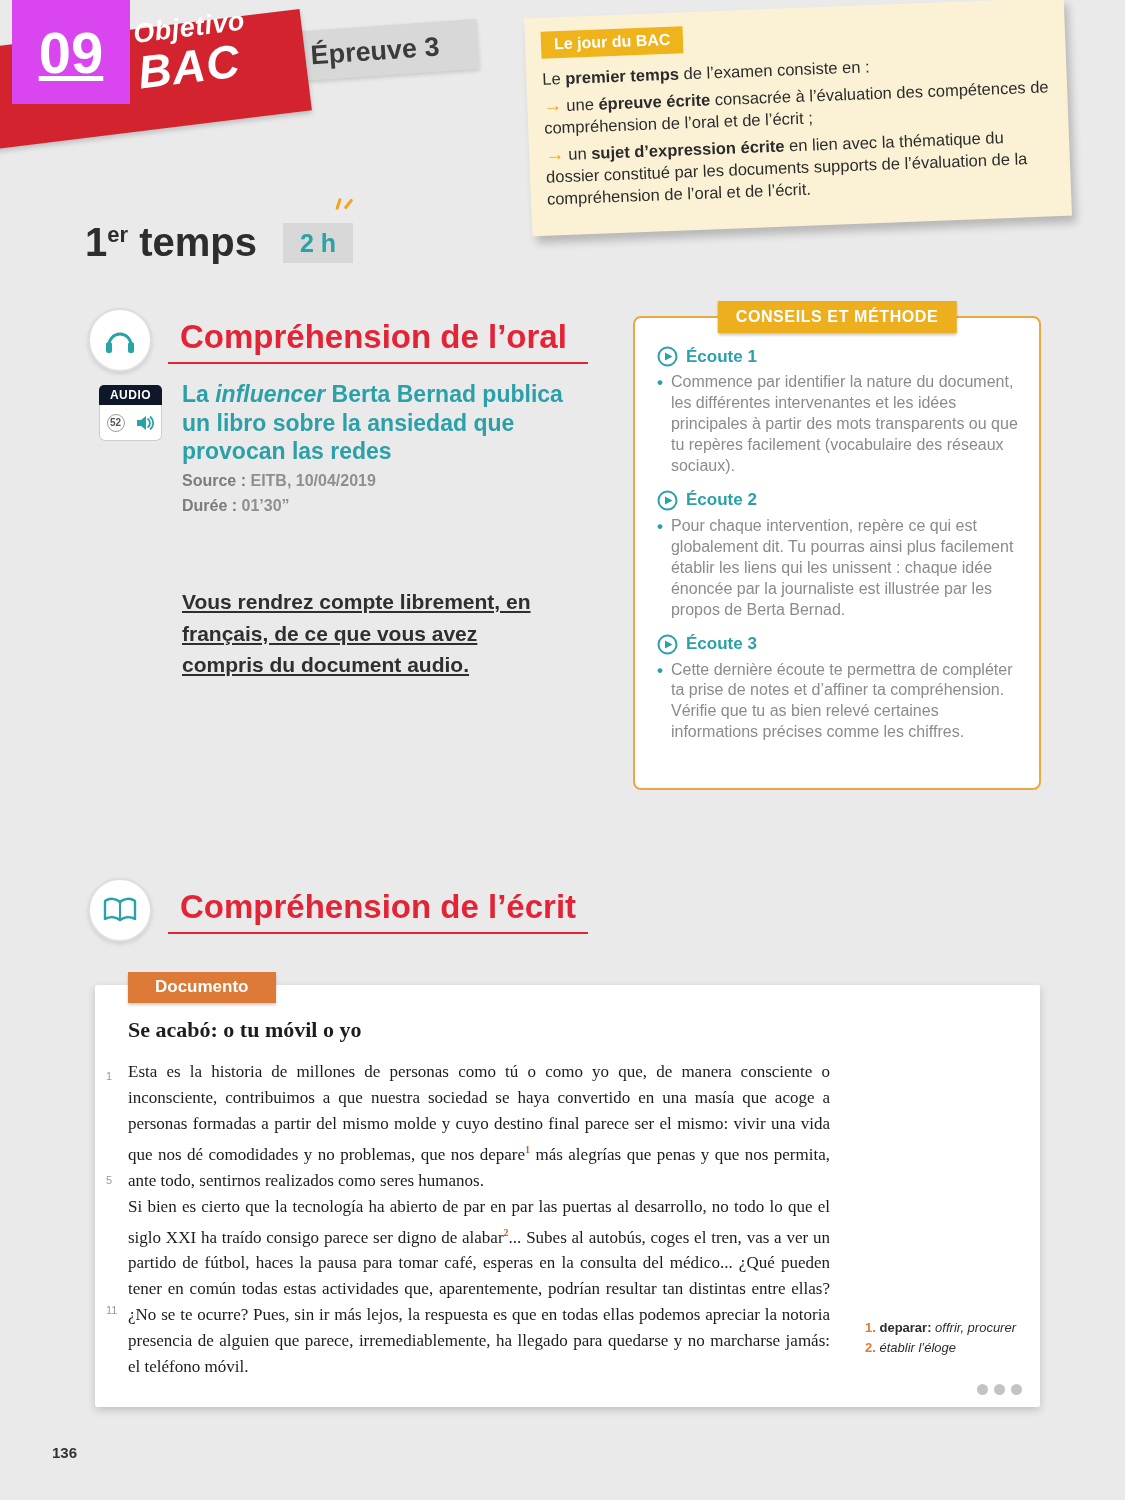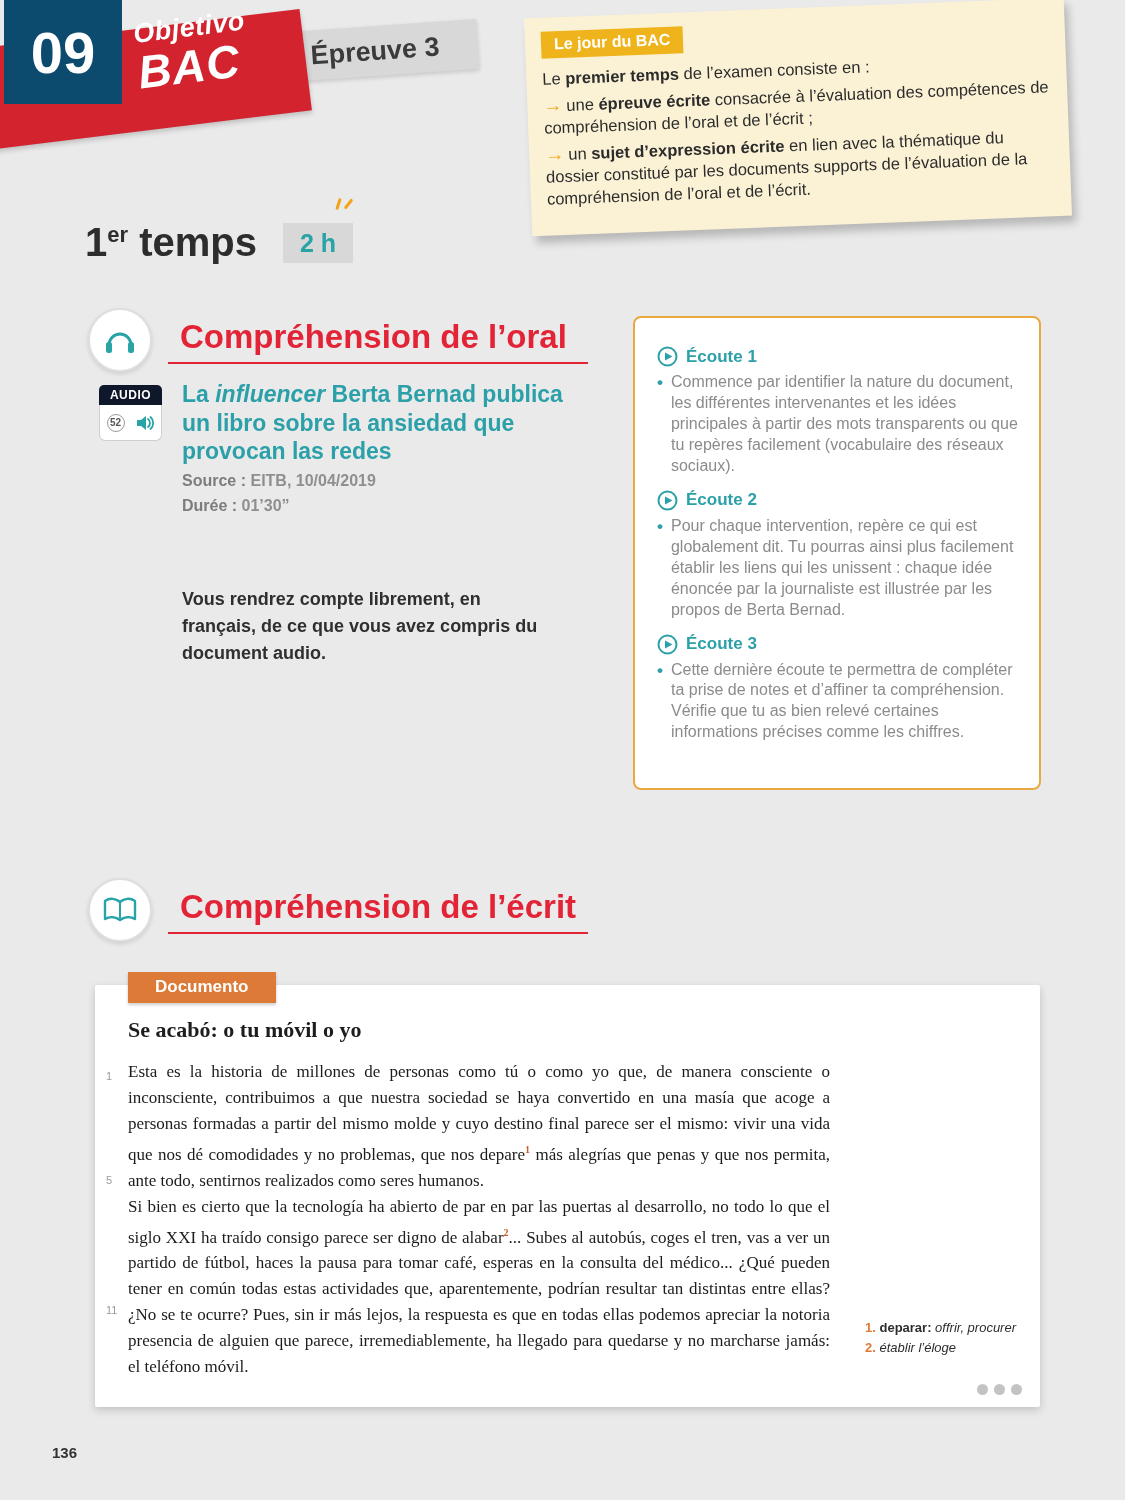--- a/index.html
+++ b/index.html
@@ -14,23 +14,23 @@
     background:#d2232e;transform:rotate(-7deg);z-index:2;
     box-shadow:0 3px 5px rgba(0,0,0,.18);
   }
   .brand-text{
     position:absolute;left:136px;top:14px;transform:rotate(-7deg);
     z-index:4;color:#fff;font-style:italic;font-weight:bold;line-height:1;
   }
   .brand-top{display:block;font-size:27px;letter-spacing:.5px;}
   .brand-bottom{display:block;font-size:46px;margin-top:2px;letter-spacing:1px;}
   .unit-badge{
-    position:absolute;left:4px;top:0;width:118px;height:104px;background:#0c4a6e;
+    position:absolute;left:12px;top:0;width:118px;height:104px;background:#d946ef;
     z-index:5;display:flex;align-items:center;justify-content:center;
-    color:#fff;font-size:58px;font-weight:bold;
+    color:#fff;font-size:58px;font-weight:bold;text-decoration:underline;
   }
   .epreuve-badge{
     position:absolute;left:272px;top:26px;width:206px;height:50px;
     background:#d8d8d8;transform:rotate(-4deg);z-index:1;
     display:flex;align-items:center;justify-content:center;
     font-size:27px;font-weight:bold;color:#3b3b3b;
     box-shadow:0 2px 4px rgba(0,0,0,.15);
   }
   
   .jour-note{
@@ -87,21 +87,21 @@
   
   .audio-doc-title{
     position:absolute;left:182px;top:380px;width:392px;
     font-size:23px;font-weight:bold;color:#2ba0a8;line-height:1.24;
   }
   .audio-doc-title .it{font-style:italic;}
   .meta-line{position:absolute;left:182px;font-size:16px;font-weight:bold;color:#8f8f8f;}
   .meta-line .lbl{color:#7c7c7c;}
   .oral-instruction{
     position:absolute;left:182px;top:586px;width:375px;
-    font-size:18px;font-weight:bold;color:#2f2f2f;line-height:1.5;
+    font-size:21px;font-weight:bold;color:#2f2f2f;line-height:1.5;text-decoration:underline;
   }
   
   .conseils-box{
     position:absolute;left:633px;top:316px;width:408px;height:474px;
     background:#fff;border:2px solid #eba742;border-radius:8px;z-index:2;
     padding:28px 18px 0 22px;
   }
   .conseils-ribbon{
     position:absolute;left:50%;top:-17px;transform:translateX(-50%);
     background:#edaf1e;color:#fff;font-weight:bold;font-size:16px;
@@ -196,20 +196,21 @@
   </div>
 
   <div class="audio-doc-title"><span>La </span><span class="it">influencer</span><span> Berta Bernad publica un libro sobre la ansiedad que provocan las redes</span></div>
 
   <div class="meta-line" style="top:472px;"><span class="lbl">Source :</span><span> EITB, 10/04/2019</span></div>
   <div class="meta-line" style="top:497px;"><span class="lbl">Durée :</span><span> 01’30”</span></div>
 
   <div class="oral-instruction">Vous rendrez compte librement, en français, de ce que vous avez compris du document audio.</div>
 
   <div class="conseils-box">
+    <div class="conseils-ribbon">CONSEILS ET MÉTHODE</div>
 
     <div class="step">
       <div class="step-head">
         <svg width="21" height="21" viewBox="0 0 21 21">
           <circle cx="10.5" cy="10.5" r="9" fill="none" stroke="#2ba0a8" stroke-width="2"></circle>
           <polygon points="8,6.5 15.5,10.5 8,14.5" fill="#2ba0a8"></polygon>
         </svg>
         <span class="step-label">Écoute 1</span>
       </div>
       <div class="step-body">

